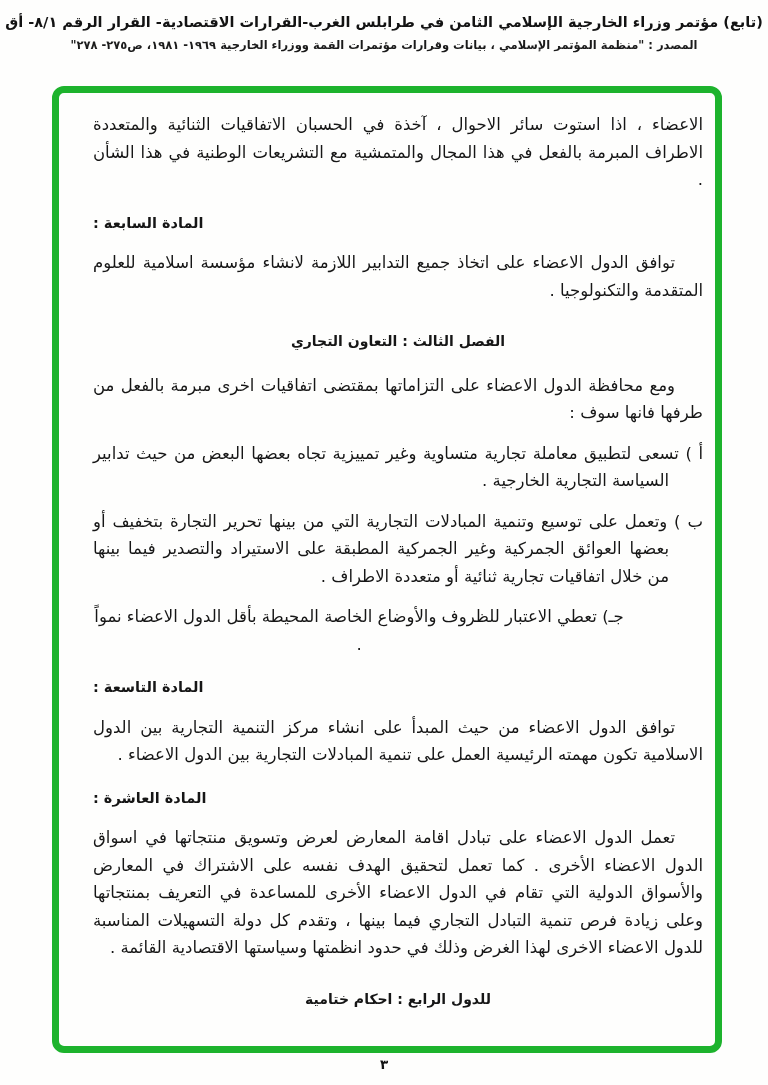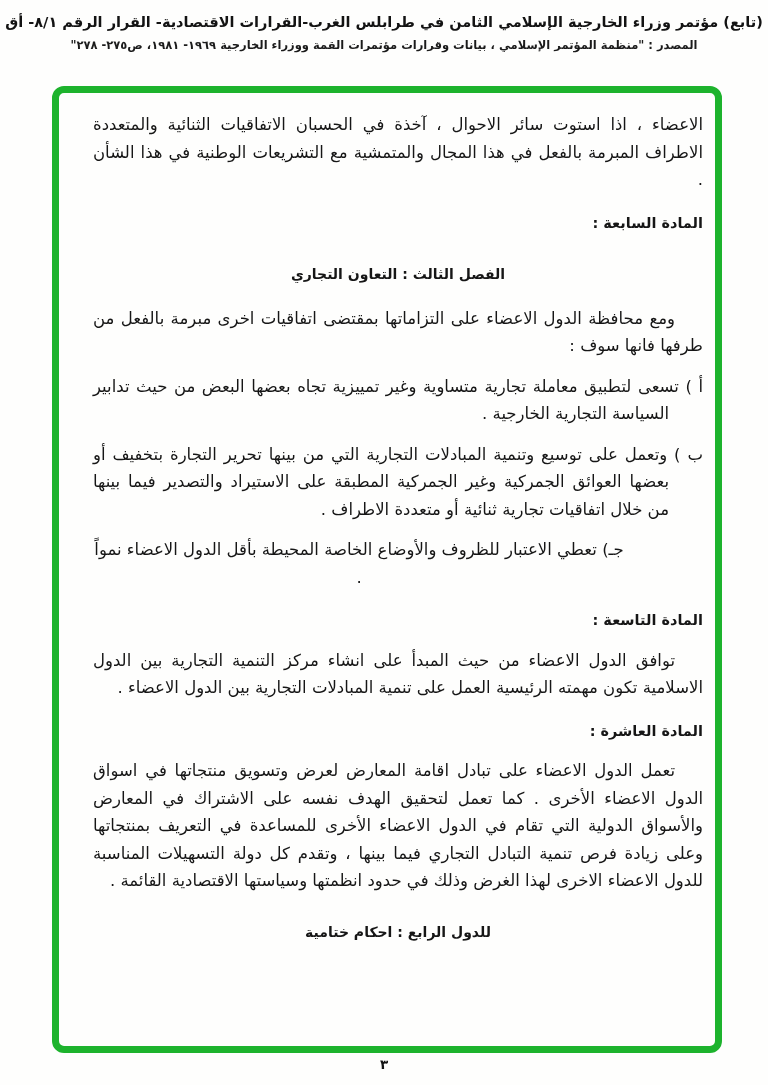--- a/index.html
+++ b/index.html
@@ -49,21 +49,21 @@
     font-size: 16.5px;
     line-height: 27.5px;
     text-align: justify;
     color: #161616;
   }
   .block-paragraph        { margin: 0 0 13px 0; }
   .block-paragraph.indent { text-indent: 28px; }
   .block-article-heading  {
     font-size: 14.5px;
     font-weight: bold;
-    text-align: right;
+    text-align: left;
     margin: 16px 0 12px 0;
   }
   .block-chapter-heading  {
     font-size: 14px;
     font-weight: bold;
     text-align: center;
     margin: 24px 0 16px 0;
   }
   .block-list-item {
     margin: 0 0 13px 0;
@@ -93,20 +93,21 @@
 
   <header class="page-header">
     <div class="header-line1">(تابع) مؤتمر وزراء الخارجية الإسلامي الثامن في طرابلس الغرب-القرارات الاقتصادية- القرار الرقم ٨/١- أق</div>
     <div class="header-line2">المصدر : "منظمة المؤتمر الإسلامي ، بيانات وقرارات مؤتمرات القمة ووزراء الخارجية ١٩٦٩- ١٩٨١، ص٢٧٥- ٢٧٨"</div>
   </header>
 
   <div class="green-box">
     <div class="doc" id="doc-body">
         <div class="block-paragraph">الاعضاء ، اذا استوت سائر الاحوال ، آخذة في الحسبان الاتفاقيات الثنائية والمتعددة الاطراف المبرمة بالفعل في هذا المجال والمتمشية مع التشريعات الوطنية في هذا الشأن .</div>
         <div class="block-article-heading">المادة السابعة :</div>
+        <div class="block-paragraph indent">توافق الدول الاعضاء على اتخاذ جميع التدابير اللازمة لانشاء مؤسسة اسلامية للعلوم المتقدمة والتكنولوجيا .</div>
         <div class="block-chapter-heading">الفصل الثالث : التعاون التجاري</div>
         <div class="block-paragraph indent">ومع محافظة الدول الاعضاء على التزاماتها بمقتضى اتفاقيات اخرى مبرمة بالفعل من طرفها فانها سوف :</div>
         <div class="block-list-item">أ ) تسعى لتطبيق معاملة تجارية متساوية وغير تمييزية تجاه بعضها البعض من حيث تدابير السياسة التجارية الخارجية .</div>
         <div class="block-list-item">ب ) وتعمل على توسيع وتنمية المبادلات التجارية التي من بينها تحرير التجارة بتخفيف أو بعضها العوائق الجمركية وغير الجمركية المطبقة على الاستيراد والتصدير فيما بينها من خلال اتفاقيات تجارية ثنائية أو متعددة الاطراف .</div>
         <div class="block-list-item-indent">جـ) تعطي الاعتبار للظروف والأوضاع الخاصة المحيطة بأقل الدول الاعضاء نمواً .</div>
         <div class="block-article-heading">المادة التاسعة :</div>
         <div class="block-paragraph indent">توافق الدول الاعضاء من حيث المبدأ على انشاء مركز التنمية التجارية بين الدول الاسلامية تكون مهمته الرئيسية العمل على تنمية المبادلات التجارية بين الدول الاعضاء .</div>
         <div class="block-article-heading">المادة العاشرة :</div>
         <div class="block-paragraph indent">تعمل الدول الاعضاء على تبادل اقامة المعارض لعرض وتسويق منتجاتها في اسواق الدول الاعضاء الأخرى . كما تعمل لتحقيق الهدف نفسه على الاشتراك في المعارض والأسواق الدولية التي تقام في الدول الاعضاء الأخرى للمساعدة في التعريف بمنتجاتها وعلى زيادة فرص تنمية التبادل التجاري فيما بينها ، وتقدم كل دولة التسهيلات المناسبة للدول الاعضاء الاخرى لهذا الغرض وذلك في حدود انظمتها وسياستها الاقتصادية القائمة .</div>
         <div class="block-chapter-heading">للدول الرابع : احكام ختامية</div>

